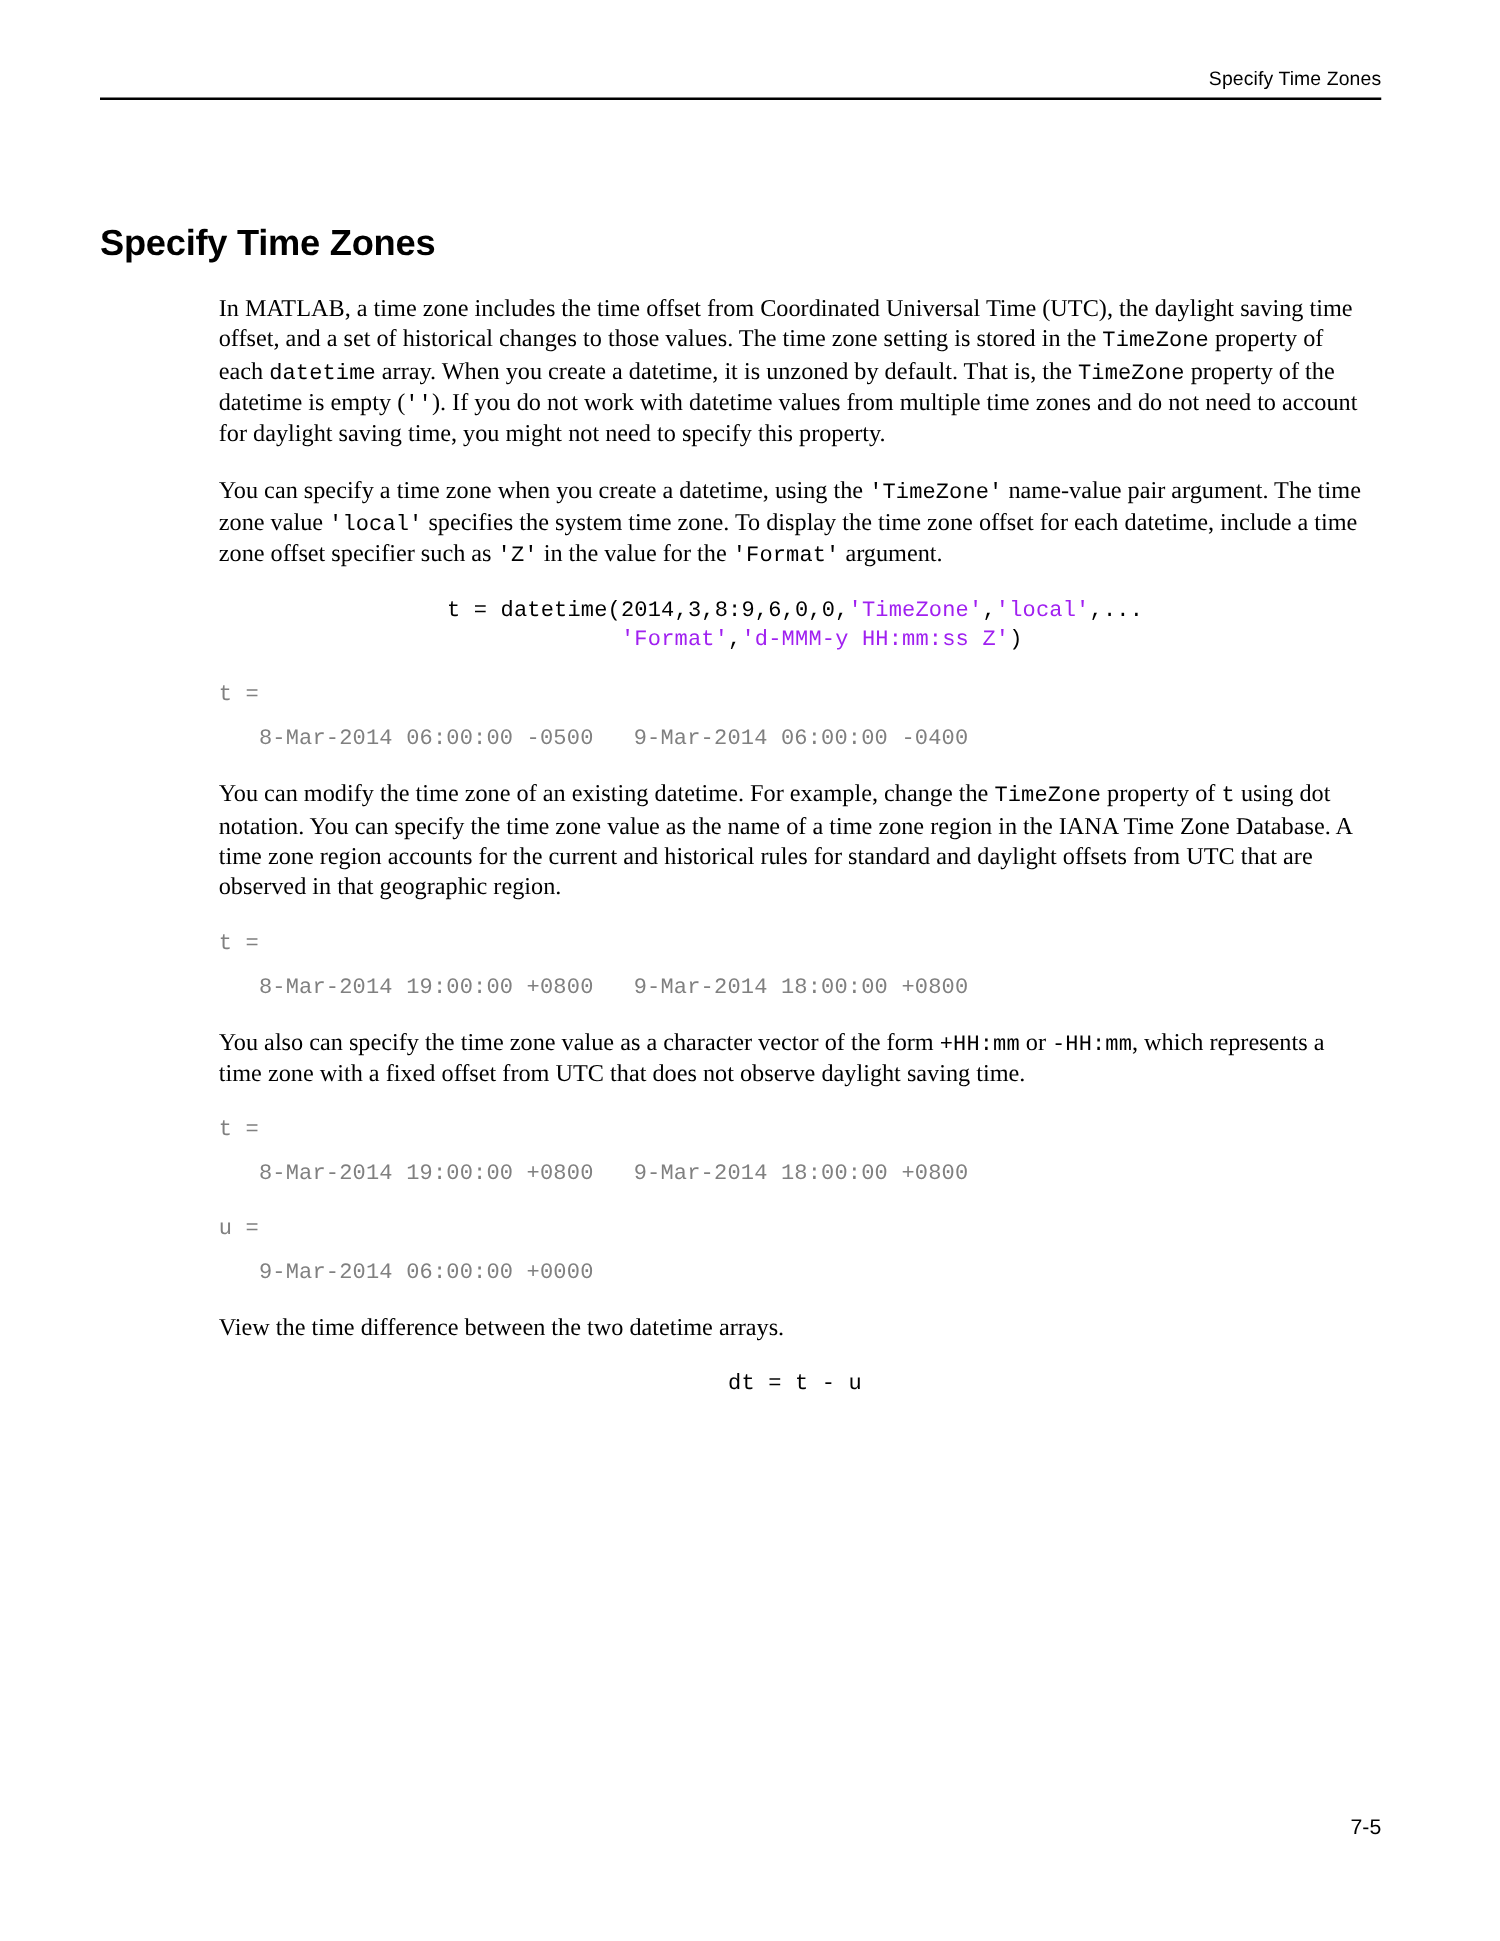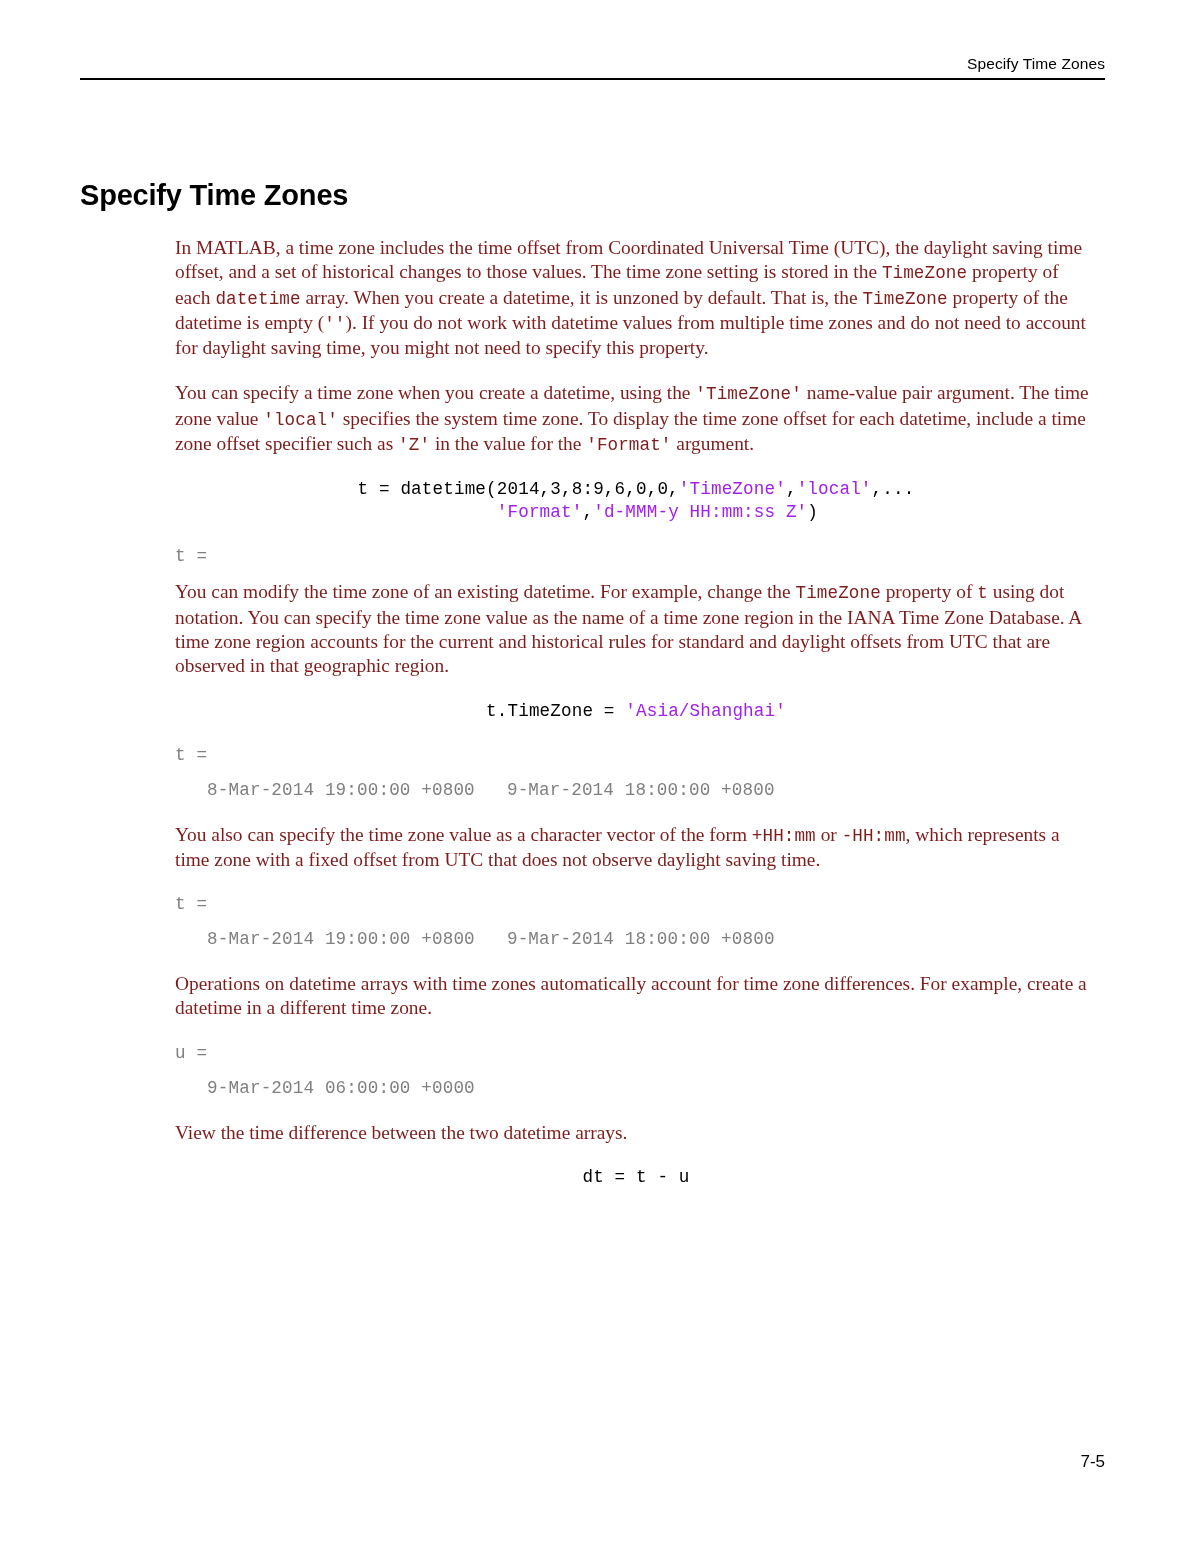--- a/index.html
+++ b/index.html
@@ -68,21 +68,21 @@
     top: 236px;
     left: 175px;
     width: 922px;
   }
 
   p.para {
     margin: 0 0 21px 0;
     font-family: "Liberation Serif", "DejaVu Serif", serif;
     font-size: 19.4px;
     line-height: 24.3px;
-    color: #7f1d1d;
+    color: #000000;
     text-align: left;
   }
 
   code, .mono {
     font-family: "Liberation Mono", "DejaVu Sans Mono", monospace;
     font-size: 17.4px;
   }
 
   p.para code {
     font-size: 17.6px;
@@ -145,36 +145,35 @@
   <div class="flow">
 
     <p class="para"><span>In MATLAB, a time zone includes the time offset from Coordinated Universal Time (UTC), the daylight saving time offset, and a set of historical changes to those values. The time zone setting is stored in the </span><code>TimeZone</code><span> property of each </span><code>datetime</code><span> array. When you create a datetime, it is unzoned by default. That is, the </span><code>TimeZone</code><span> property of the datetime is empty (</span><code>''</code><span>). If you do not work with datetime values from multiple time zones and do not need to account for daylight saving time, you might not need to specify this property.</span></p>
 
     <p class="para"><span>You can specify a time zone when you create a datetime, using the </span><code>'TimeZone'</code><span> name-value pair argument. The time zone value </span><code>'local'</code><span> specifies the system time zone. To display the time zone offset for each datetime, include a time zone offset specifier such as </span><code>'Z'</code><span> in the value for the </span><code>'Format'</code><span> argument.</span></p>
 
     <pre class="code"><span>t = datetime(2014,3,8:9,6,0,0,</span><span class="str">'TimeZone'</span><span>,</span><span class="str">'local'</span><span>,...</span>
 <span>    </span><span class="str">'Format'</span><span>,</span><span class="str">'d-MMM-y HH:mm:ss Z'</span><span>)</span></pre>
 
     <pre class="output">t =</pre>
+    <pre class="output result">   8-Mar-2014 06:00:00 -0500   9-Mar-2014 06:00:00 -0400</pre>
 
 
     <p class="para"><span>You can modify the time zone of an existing datetime. For example, change the </span><code>TimeZone</code><span> property of </span><code>t</code><span> using dot notation. You can specify the time zone value as the name of a time zone region in the IANA Time Zone Database. A time zone region accounts for the current and historical rules for standard and daylight offsets from UTC that are observed in that geographic region.</span></p>
 
-    <pre class="code"><span>t.TimeZone = </span><span class="str">'Asia/Shanghai'</span></pre>
 
     <pre class="output">t =</pre>
     <pre class="output result">   8-Mar-2014 19:00:00 +0800   9-Mar-2014 18:00:00 +0800</pre>
 
     <p class="para"><span>You also can specify the time zone value as a character vector of the form </span><code>+HH:mm</code><span> or </span><code>-HH:mm</code><span>, which represents a time zone with a fixed offset from UTC that does not observe daylight saving time.</span></p>
 
 
     <pre class="output">t =</pre>
     <pre class="output result">   8-Mar-2014 19:00:00 +0800   9-Mar-2014 18:00:00 +0800</pre>
 
-    <p class="para"><span>Operations on datetime arrays with time zones automatically account for time zone differences. For example, create a datetime in a different time zone.</span></p>
 
 
     <pre class="output">u =</pre>
     <pre class="output result">   9-Mar-2014 06:00:00 +0000</pre>
 
     <p class="para"><span>View the time difference between the two datetime arrays.</span></p>
 
     <pre class="code"><span>dt = t - u</span></pre>
 
   </div>

